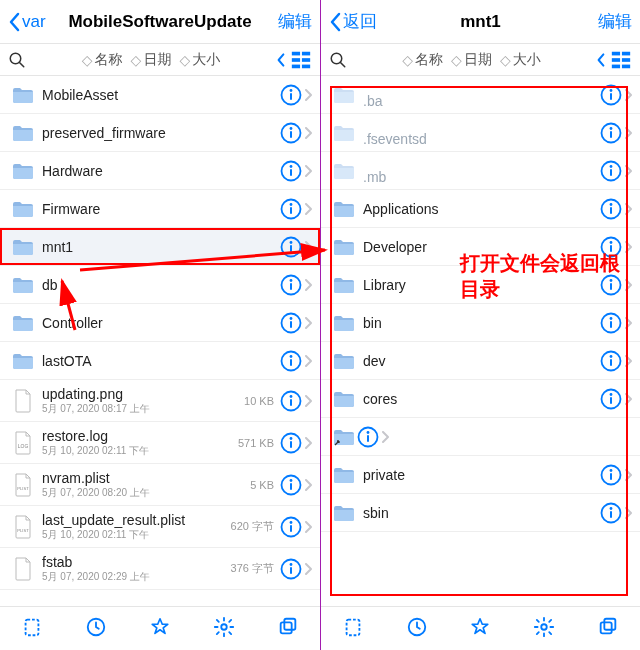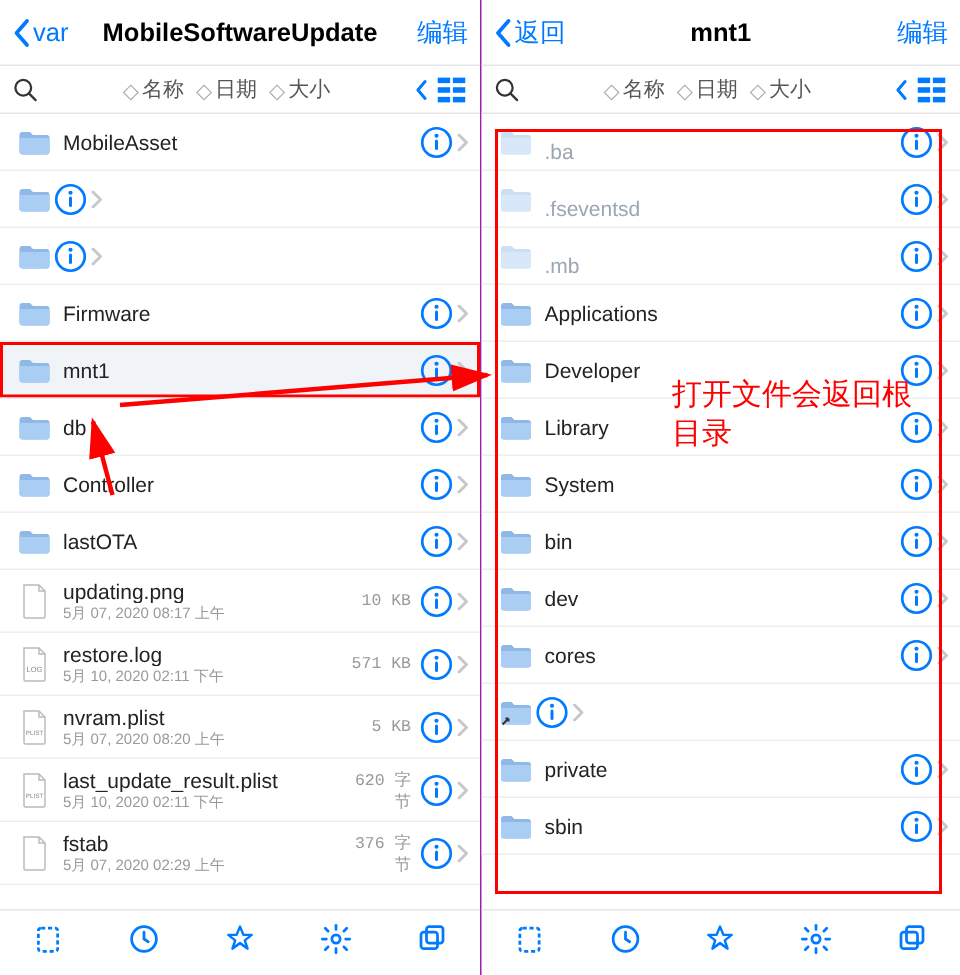--- a/index.html
+++ b/index.html
@@ -66,21 +66,21 @@
   .row.highlight { background:#f0f3f8; }
   .row.highlight-box { box-shadow: inset 0 0 0 2px #f00; }
   .icon-slot { width:26px; display:flex; align-items:center; justify-content:center; flex-shrink:0;}
   .folder-icon { width:22px; height:18px; }
   .folder-icon.dim { opacity:0.45; }
   .file-icon { width:20px; height:24px; }
   .label-col { flex:1; display:flex; flex-direction:column; justify-content:center; margin-left:6px; overflow:hidden;}
   .label-main { font-size:14px; color:#222; white-space:nowrap; overflow:hidden; text-overflow:ellipsis;}
   .label-sub { font-size:10px; color:#999; }
   .dim-label { color:#9aa6b3;margin-top:12px; }
-  .size-col { font-size:11px; color:#999; width:48px; text-align:right; margin-right:6px;font-family:Liberation Mono, monospace;}
+  .size-col { font-size:11px; color:#999; width:48px; text-align:right; margin-right:6px;}
   .info-btn { width:22px; height:22px; color:#007aff; flex-shrink:0; margin-right:2px;}
   .chev { width:8px; height:12px; color:#c7c7cc; flex-shrink:0;}
 
   .toolbar {
     height: 44px;
     border-top: 1px solid #e5e5e5;
     display:flex;
     justify-content:space-around;
     align-items:center;
     color:#007aff;
@@ -92,24 +92,25 @@
     position:absolute;
     top: 86px; left: 330px; width: 298px; height: 510px;
     border: 2px solid #f00;
     pointer-events:none;
   }
 
   
   .anno-arrow { position:absolute; pointer-events:none; }
   .anno-text {
     position:absolute;
-    color:#f00; font-size:20px; font-weight:400;
+    color:#f00; font-size:20px; font-weight:700;
     line-height:1.3;
     pointer-events:none;
     width:160px;
+    margin-left:12px;
   }
 </style>
 </head>
 <body>
 
 <div class="container">
 
   <div class="pane">
     <div class="nav-bar">
       <div class="nav-back">
@@ -174,34 +175,42 @@
           <svg class="chev" viewBox="0 0 8 12">
             <use href="#chevSvg"></use>
           </svg>
         </div>
         <div class="row" style="">
       <span class="icon-slot">
             <svg class="folder-icon" viewBox="0 0 22 18">
               <use href="#folderSvg"></use>
             </svg>
           </span>
-
-      <svg class="info-btn" viewBox="0 0 22 22">
-            <use href="#infoSvg"></use>
-          </svg>
-          <svg class="chev" viewBox="0 0 8 12">
-            <use href="#chevSvg"></use>
-          </svg>
-        </div>
-        <div class="row" style="">
-      <span class="icon-slot">
-            <svg class="folder-icon" viewBox="0 0 22 18">
-              <use href="#folderSvg"></use>
-            </svg>
-          </span>
+      <span class="label-col">
+        <span class="label-main">preserved_firmware</span>
+
+      </span>
+
+      <svg class="info-btn" viewBox="0 0 22 22">
+            <use href="#infoSvg"></use>
+          </svg>
+          <svg class="chev" viewBox="0 0 8 12">
+            <use href="#chevSvg"></use>
+          </svg>
+        </div>
+        <div class="row" style="">
+      <span class="icon-slot">
+            <svg class="folder-icon" viewBox="0 0 22 18">
+              <use href="#folderSvg"></use>
+            </svg>
+          </span>
+      <span class="label-col">
+        <span class="label-main">Hardware</span>
+
+      </span>
 
       <svg class="info-btn" viewBox="0 0 22 22">
             <use href="#infoSvg"></use>
           </svg>
           <svg class="chev" viewBox="0 0 8 12">
             <use href="#chevSvg"></use>
           </svg>
         </div>
         <div class="row" style="">
       <span class="icon-slot">
@@ -547,38 +556,20 @@
           </svg>
         </div>
         <div class="row" style="">
       <span class="icon-slot">
             <svg class="folder-icon" viewBox="0 0 22 18">
               <use href="#folderSvg"></use>
             </svg>
           </span>
       <span class="label-col">
         <span class="label-main">Library</span>
-
-      </span>
-
-      <svg class="info-btn" viewBox="0 0 22 22">
-            <use href="#infoSvg"></use>
-          </svg>
-          <svg class="chev" viewBox="0 0 8 12">
-            <use href="#chevSvg"></use>
-          </svg>
-        </div>
-        <div class="row" style="">
-      <span class="icon-slot">
-            <svg class="folder-icon" viewBox="0 0 22 18">
-              <use href="#folderSvg"></use>
-            </svg>
-          </span>
-      <span class="label-col">
-        <span class="label-main">System</span>
 
       </span>
 
       <svg class="info-btn" viewBox="0 0 22 22">
             <use href="#infoSvg"></use>
           </svg>
           <svg class="chev" viewBox="0 0 8 12">
             <use href="#chevSvg"></use>
           </svg>
         </div>

